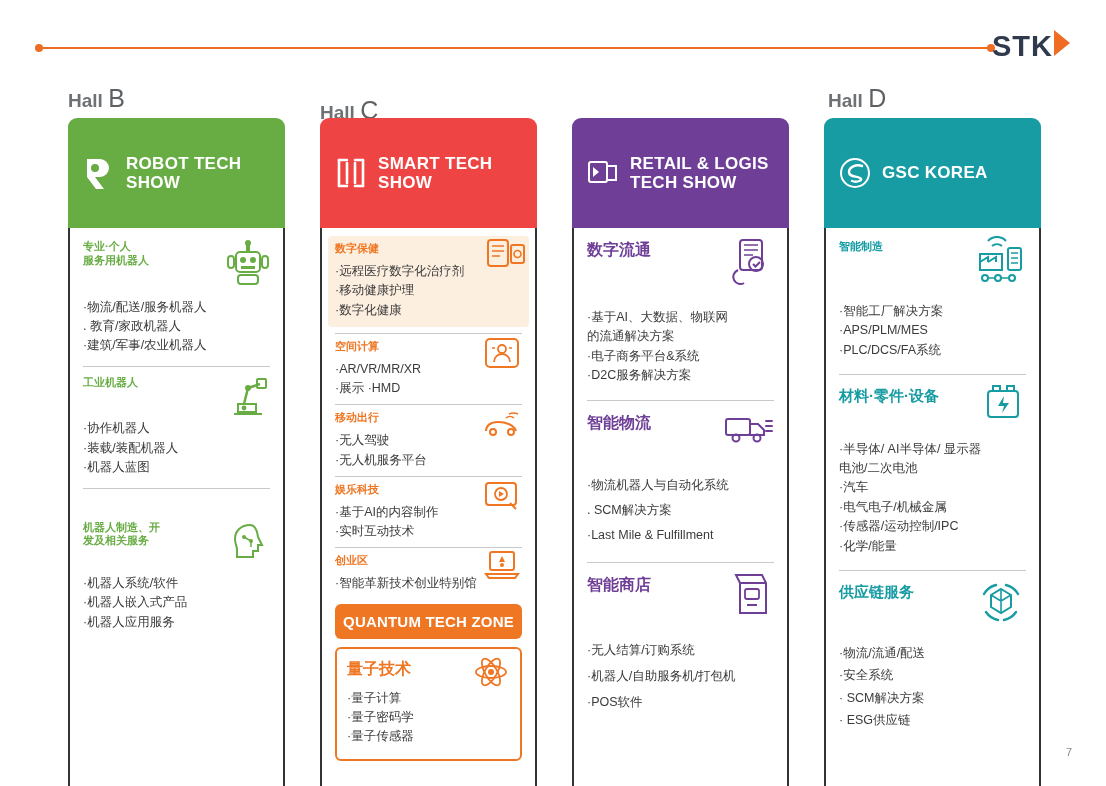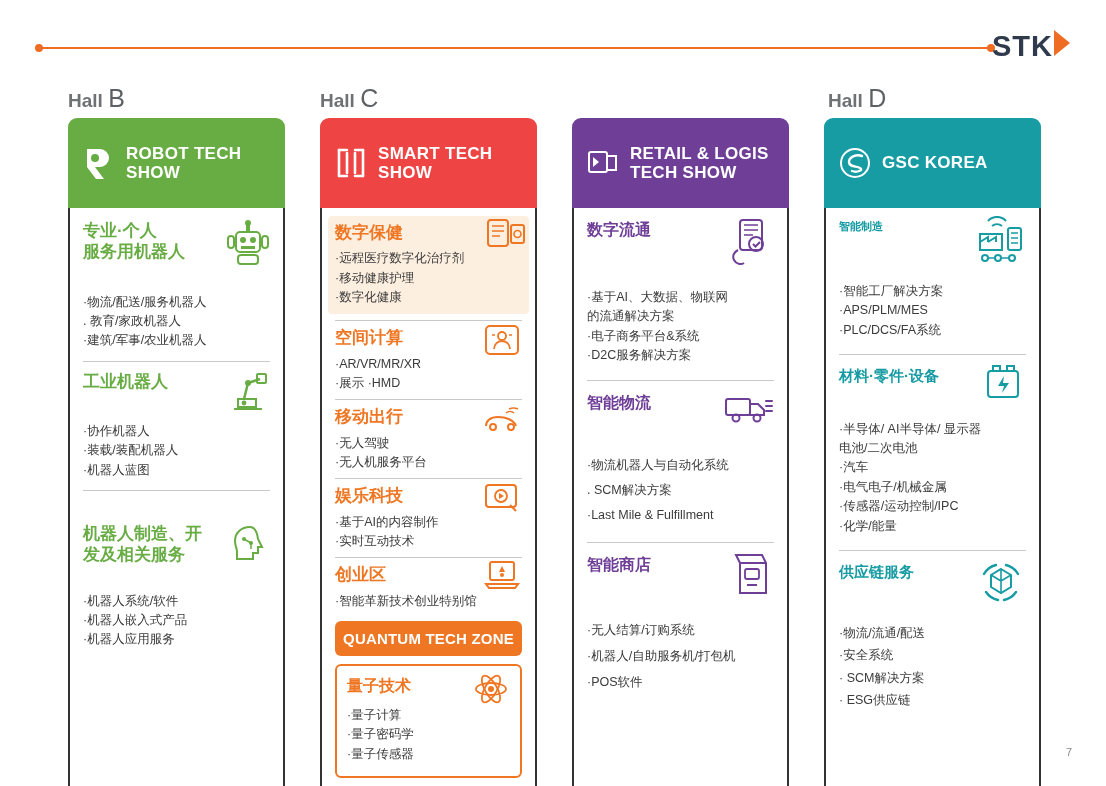--- a/index.html
+++ b/index.html
@@ -12,30 +12,30 @@
   .top-rule:before{content:"";position:absolute;left:-5px;top:-3px;width:8px;height:8px;border-radius:50%;background:#ef6c23;}
   .top-rule:after{content:"";position:absolute;right:-5px;top:-3px;width:8px;height:8px;border-radius:50%;background:#ef6c23;}
   .logo{position:absolute;right:36px;top:30px;display:flex;align-items:flex-start;}
   .logo-text{font-weight:bold;font-size:29px;letter-spacing:1px;color:#2f3b4c;font-family:"Liberation Sans",sans-serif;}
   .logo-arrow{width:0;height:0;border-left:16px solid #ef6c23;border-top:13px solid transparent;border-bottom:13px solid transparent;margin-left:1px;}
 
   .hall-label{position:absolute;font-size:19px;color:#6f7275;font-weight:bold;}
   .hall-label .big{font-size:25px;font-weight:normal;color:#5d6164;}
 
   .card{position:absolute;top:118px;width:217px;border-radius:9px;overflow:hidden;}
-  .card .head{height:90px;display:flex;align-items:center;padding:0 14px;box-sizing:border-box;color:#fff;}
+  .card .head{height:110px;display:flex;align-items:center;padding:0 14px;box-sizing:border-box;color:#fff;}
   .card .head .title{font-size:17px;font-weight:bold;line-height:1.12;letter-spacing:.3px;}
   .card .body{background:#fff;border:2px solid;border-top:none;border-radius:0 0 9px 9px;box-sizing:border-box;padding:12px 13px 10px 13px;}
 
   .c-green{border-color:#68ac44;}
   .c-orange{border-color:#ef7622;}
   .c-purple{border-color:#6f3f97;}
   .c-teal{border-color:#179ca4;}
 
-  .sect-title{font-size:17px;font-weight:bold;line-height:1.25;margin-bottom:6px;}
+  .sect-title{font-size:11px;font-weight:bold;line-height:1.25;margin-bottom:6px;}
   .items{font-size:12.5px;line-height:1.55;color:#3b3b3b;}
   .items div{white-space:nowrap;}
   .divider{border-top:1px solid #c9c9c9;margin:10px 0 9px 0;}
 
   .sect{position:relative;}
   .sect .icon{position:absolute;right:0;top:-2px;}
 
   .qzone{background:#ef7622;color:#fff;font-weight:bold;font-size:15px;text-align:center;padding:9px 0;border-radius:6px;margin:10px 0 8px 0;letter-spacing:.2px;}
 
   .pagenum{position:absolute;right:34px;bottom:28px;font-size:11px;color:#8a8a8a;}
@@ -48,21 +48,21 @@
 <div class="top-rule"></div>
 
 <div class="logo">
   <span class="logo-text">STK</span>
   <span class="logo-arrow"></span>
 </div>
 
 <div class="hall-label" style="left:68px;top:84px;">
   <span>Hall</span> <span class="big">B</span>
 </div>
-<div class="hall-label" style="left:320px;top:84px;">
+<div class="hall-label" style="left:320px;top:96px;">
   <span>Hall</span> <span class="big">C</span>
 </div>
 <div class="hall-label" style="left:828px;top:84px;">
   <span>Hall</span> <span class="big">D</span>
 </div>
 
 <div class="card" style="left:68px;">
   <div class="head" style="background:#68ac44;">
     <span style="margin-right:10px;">
       <svg width="34" height="36" viewBox="0 0 34 36">

